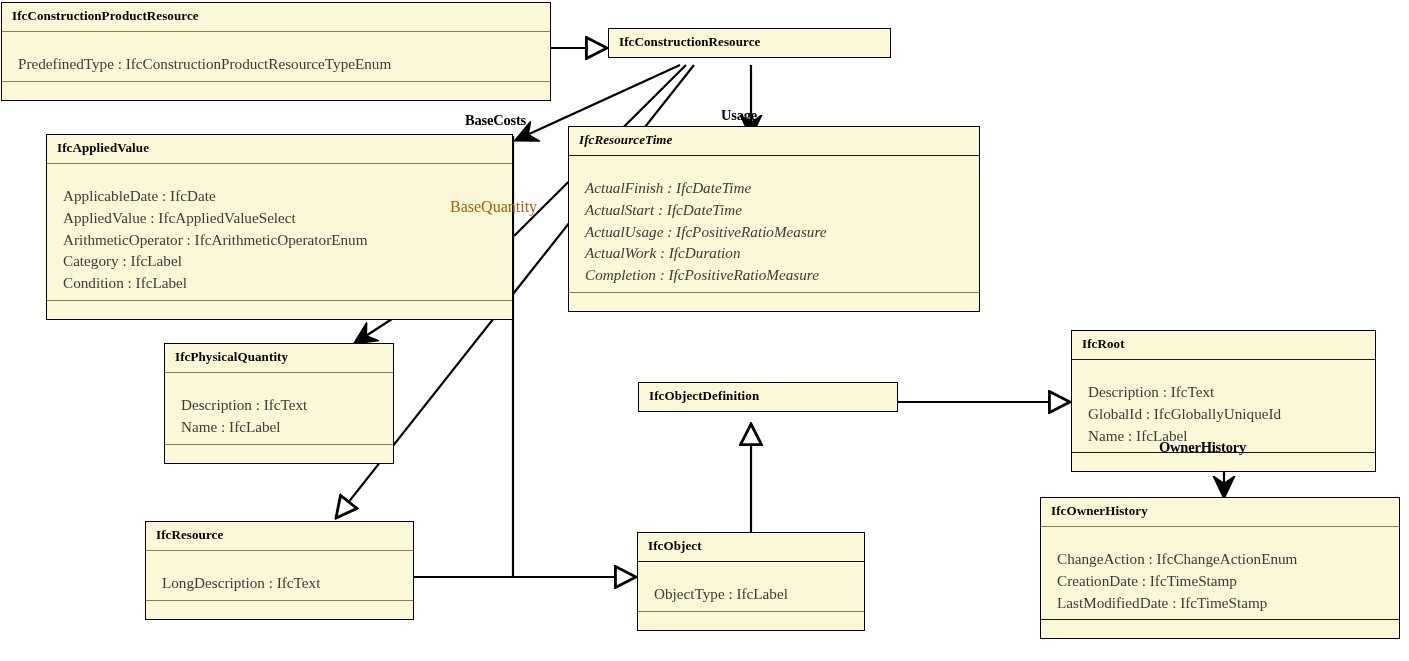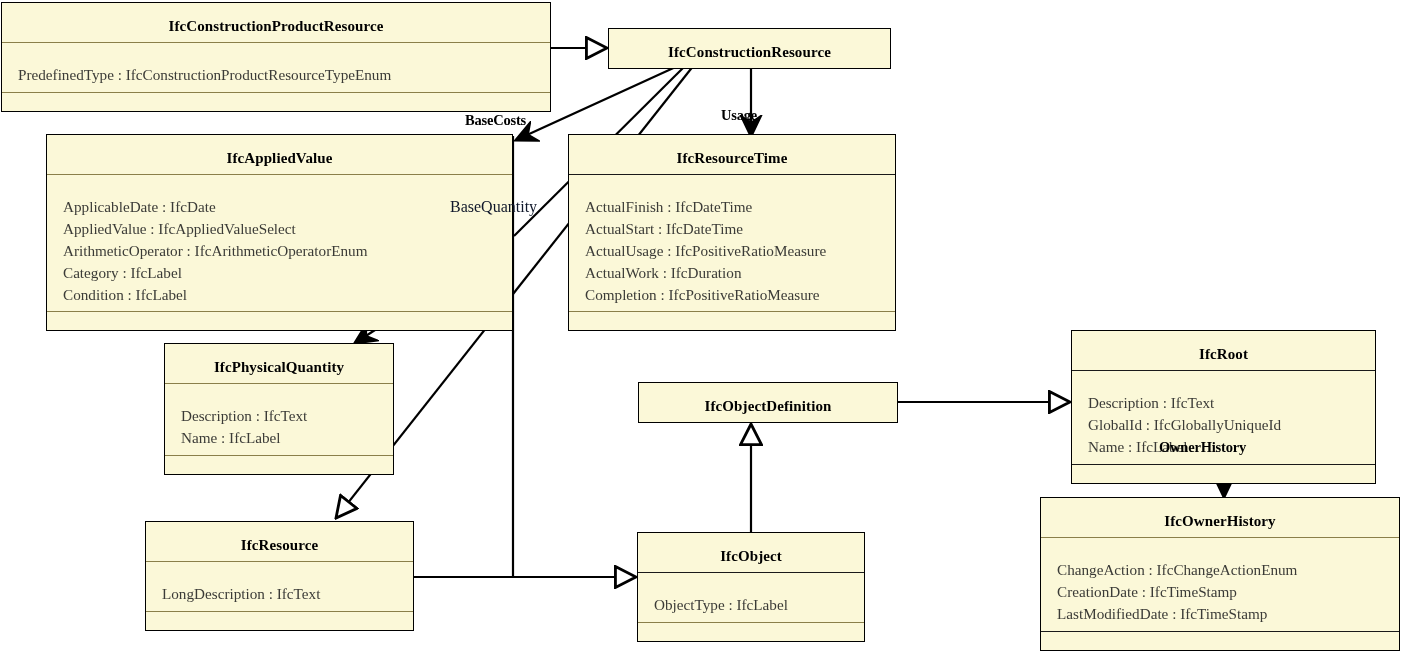--- a/index.html
+++ b/index.html
@@ -24,25 +24,25 @@
     z-index:1;
   }
   .uml-class{
     position:absolute;
     box-sizing:border-box;
     background:#fbf8d8;
     border:1.6px solid #000000;
     z-index:2;
   }
   .uml-title{
-    text-align:center;
+    text-align:left;
     font-weight:bold;
-    font-size:15px;
+    font-size:13px;
     color:#000000;
-    padding:15px 10px 7px 10px;
+    padding:6px 10px 7px 10px;
     line-height:1.15;
     letter-spacing:0.1px;
   }
   .uml-sep{
     height:0;
     border-top:1.6px solid #8a7f4a;
   }
   .uml-sep.dark{
     border-top-color:#1a1a1a;
   }
@@ -64,21 +64,21 @@
     font-size:14.5px;
     font-weight:bold;
     color:#000000;
     white-space:nowrap;
     z-index:3;
     letter-spacing:-0.2px;
   }
   .edge-label.plain{
     font-weight:normal;
     font-size:16px;
-    color:#0f172a;
+    color:#a16207;
     letter-spacing:0;
   }
 </style>
 </head>
 <body>
 
 <div id="canvas">
 
   <svg id="wires" viewBox="0 0 1409 661" xmlns="http://www.w3.org/2000/svg">
     <defs>
@@ -153,21 +153,21 @@
       <div class="attr">ApplicableDate : IfcDate</div>
       <div class="attr">AppliedValue : IfcAppliedValueSelect</div>
       <div class="attr">ArithmeticOperator : IfcArithmeticOperatorEnum</div>
       <div class="attr">Category : IfcLabel</div>
       <div class="attr">Condition : IfcLabel</div>
     </div>
     <div class="uml-sep"></div>
     <div class="uml-ops"></div>
   </div>
 
-  <div class="uml-class" style="left:568px; top:134px; width:328px;">
+  <div class="uml-class" style="left:568px; top:126px; width:412px;font-style:italic;">
     <div class="uml-title">IfcResourceTime</div>
     <div class="uml-sep dark"></div>
     <div class="uml-attrs">
       <div class="attr">ActualFinish : IfcDateTime</div>
       <div class="attr">ActualStart : IfcDateTime</div>
       <div class="attr">ActualUsage : IfcPositiveRatioMeasure</div>
       <div class="attr">ActualWork : IfcDuration</div>
       <div class="attr">Completion : IfcPositiveRatioMeasure</div>
     </div>
     <div class="uml-sep"></div>

